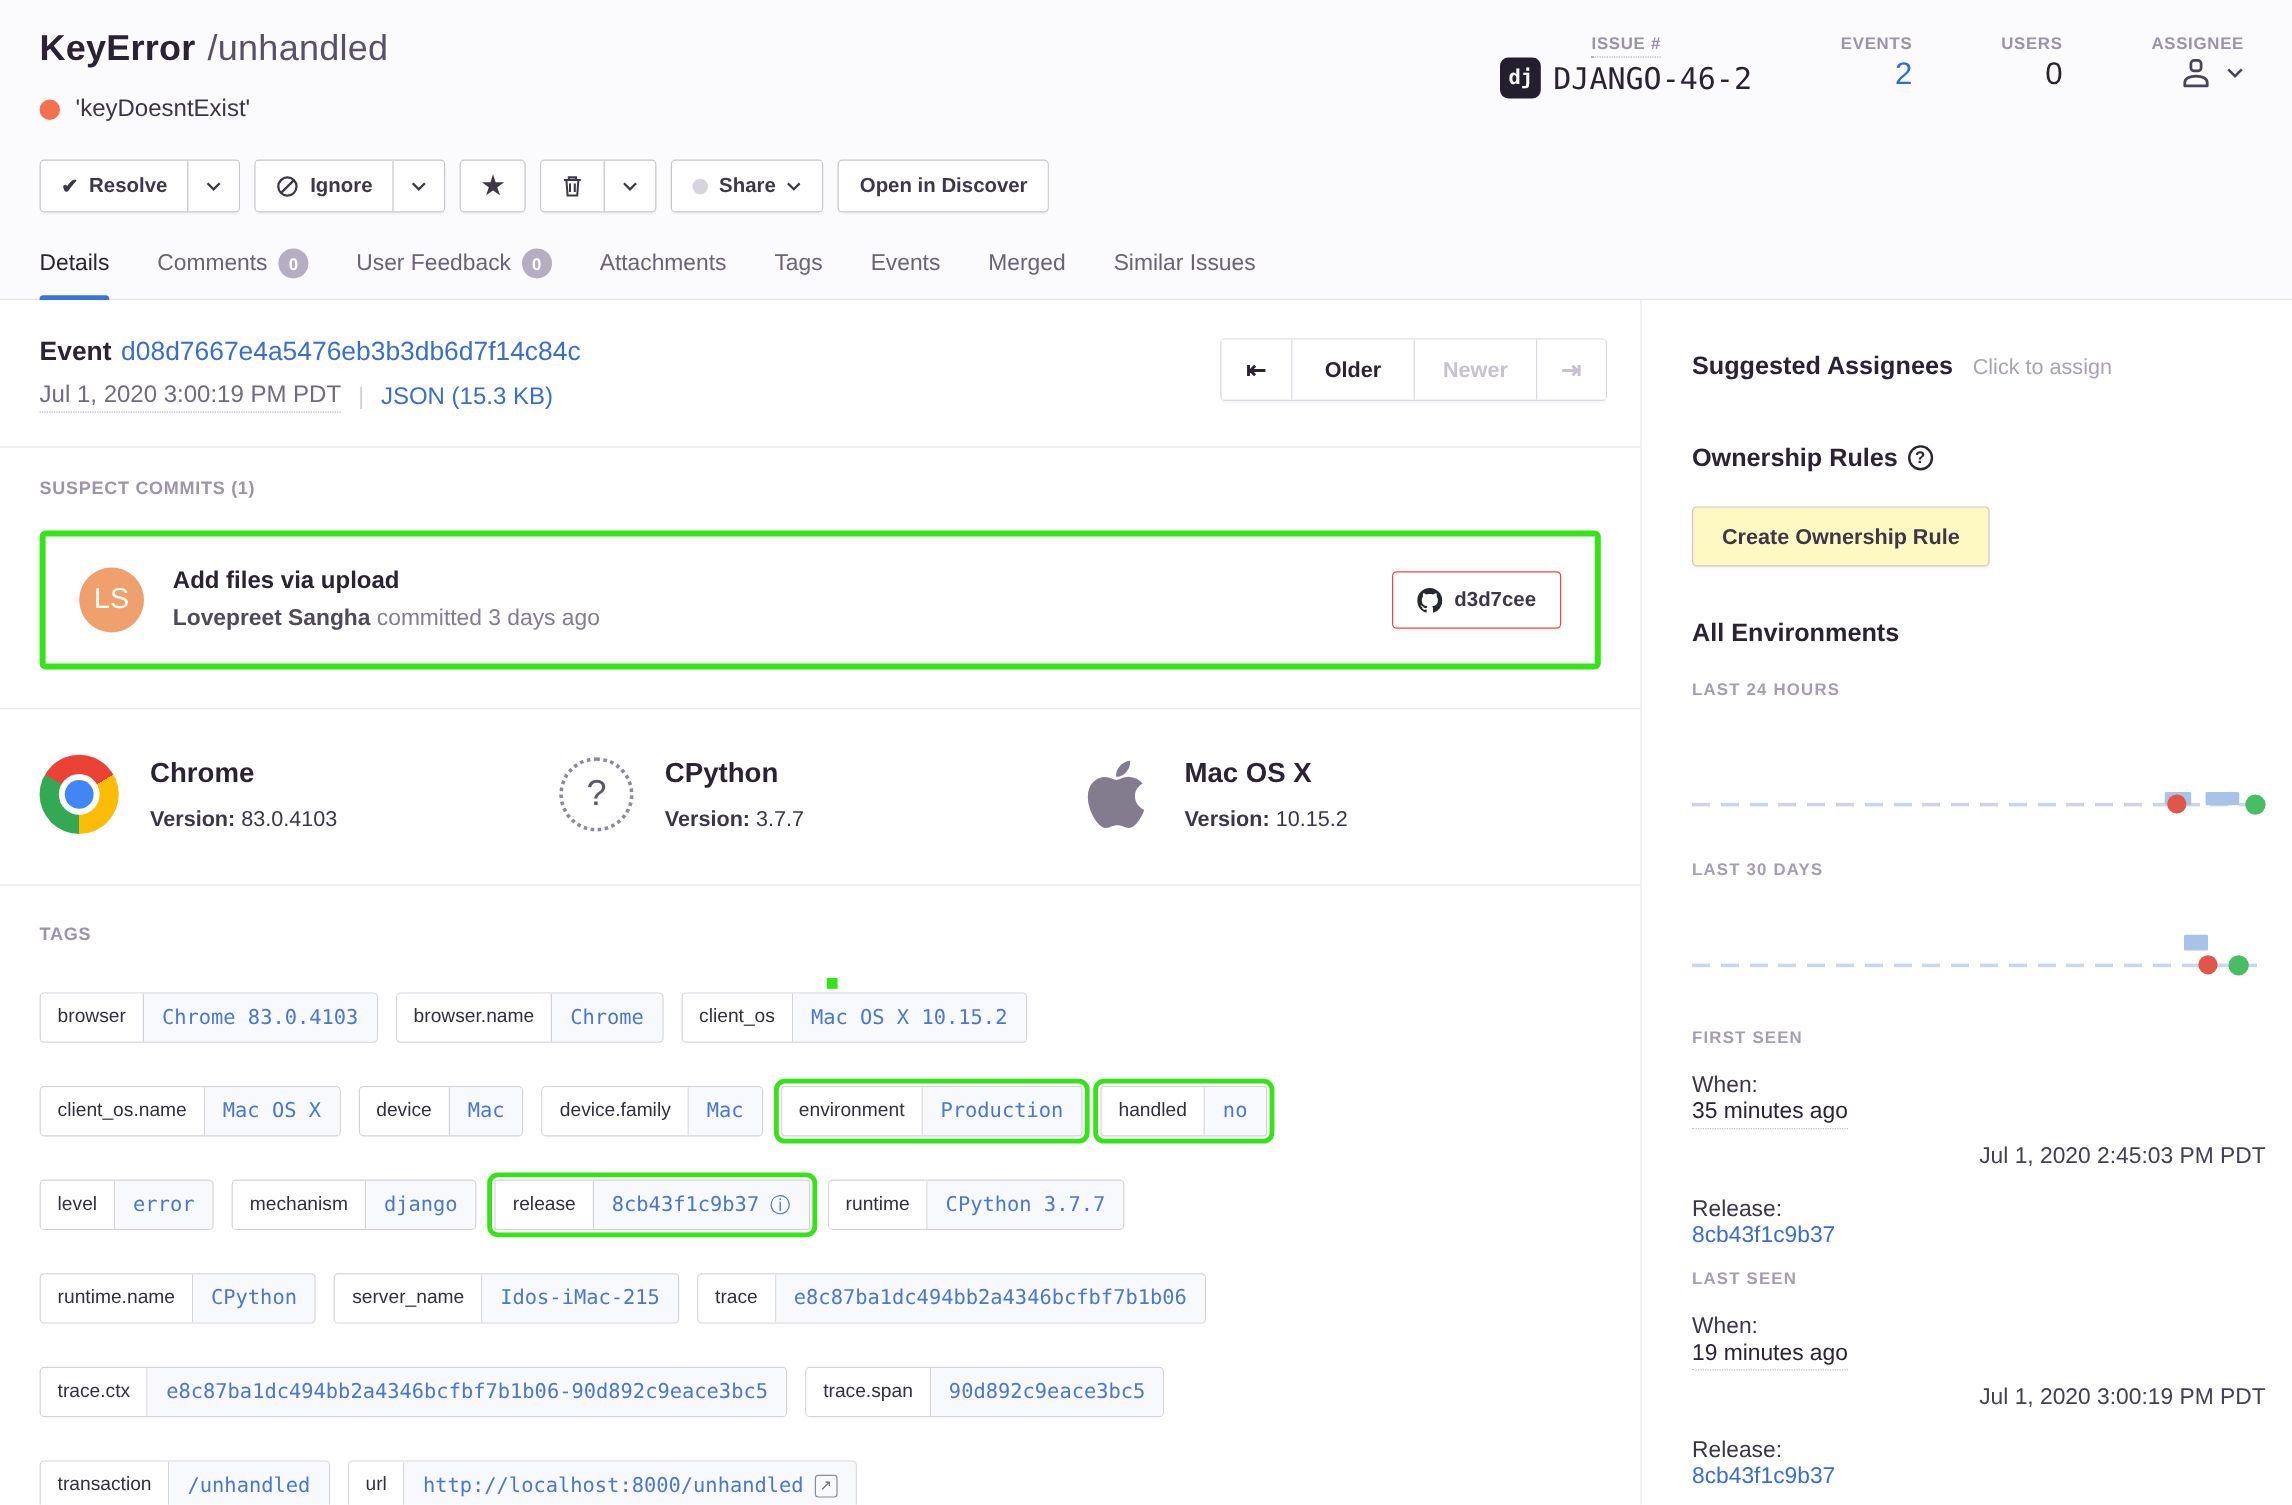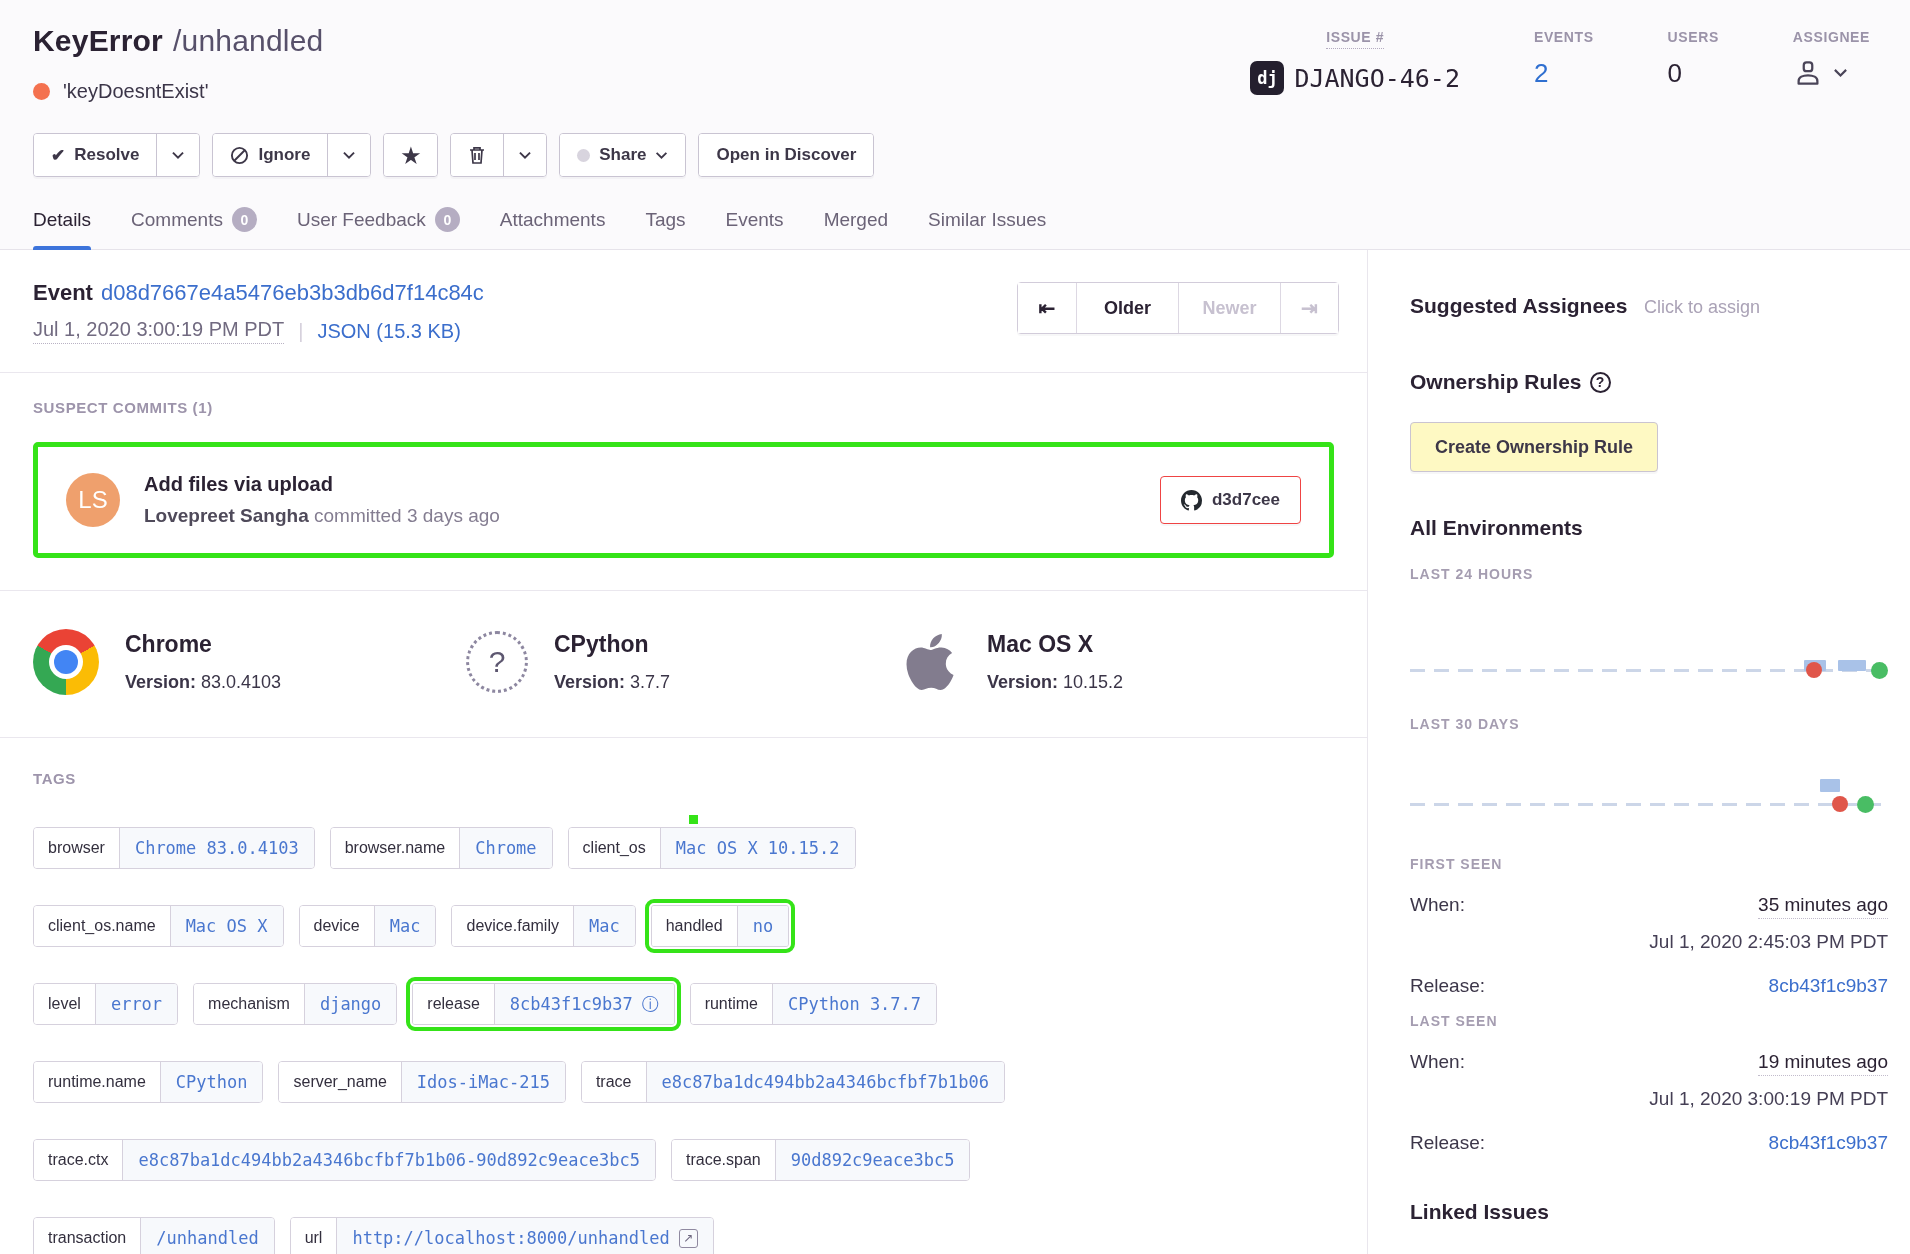--- a/index.html
+++ b/index.html
@@ -12,21 +12,21 @@
   .issue-header { background:#fbfafc; }
   .header-top { display:flex; justify-content:space-between; padding:24px 40px 0 33px; }
   .page-title { font-size:30px; font-weight:700; color:#2b2233; letter-spacing:.2px; }
   .page-title .subtitle { font-weight:400; color:#57506a; margin-left:10px; }
   .culprit { display:flex; align-items:center; gap:13px; margin-top:22px; font-size:20px; color:#3b3548; }
   .level-dot { width:17px; height:17px; border-radius:50%; background:#f4714f; }
   .stats { display:flex; gap:74px; padding-top:4px; }
   .stat { text-align:center; }
   .stat-label { font-size:14px; font-weight:700; color:#9b93a9; letter-spacing:.6px; }
   .stat-label.dotted { border-bottom:1px dotted #b3abc0; display:inline-block; padding-bottom:3px; }
-  .stat-value { margin-top:12px; font-size:26px; color:#2b2233; display:flex; align-items:center; justify-content:flex-start; gap:10px; }
+  .stat-value { font-size:26px; color:#2b2233; display:flex; align-items:center; justify-content:flex-end; gap:10px; }
   .stat-value.mono { font-family:"DejaVu Sans Mono", monospace; font-size:25px; }
   .stat-value.blue { color:#2f6fd0; }
   .dj-badge { width:34px; height:34px; border-radius:7px; background:#241f2e; color:#fff;
     font-family:"DejaVu Sans Mono", monospace; font-weight:700; font-size:17px;
     display:flex; align-items:center; justify-content:center; }
   .assignee-value svg { display:block; }
   
   .toolbar { display:flex; gap:12px; padding:0 33px; margin-top:30px; }
   .btn-group { display:flex; border:1px solid #c9c4d2; border-radius:4px; background:#fff;
     box-shadow:0 2px 0 rgba(50,40,70,.04); overflow:hidden; }
@@ -123,21 +123,21 @@
   .all-env { margin-bottom:26px; }
   .side-label { font-size:14px; font-weight:700; letter-spacing:1px; color:#a59db1; }
   .spark { position:relative; height:84px; margin-bottom:34px; }
   .spark-line { position:absolute; left:0; right:0; bottom:10px; height:3px;
     background:repeating-linear-gradient(90deg, #ccd6e8 0 15px, transparent 15px 24px); }
   .spark-bar { position:absolute; background:#a9c2e8; border-radius:1px; }
   .spark-dot { position:absolute; border-radius:50%; }
   .dot-red { background:#e0564a; width:16px; height:16px; bottom:4px; }
   .dot-green { background:#49bd64; width:17px; height:17px; bottom:3px; }
   .seen-block { margin-bottom:16px; }
-  .seen-row { display:flex; justify-content:space-between; align-items:baseline; margin-top:22px; font-size:19px; }
+  .seen-row { display:flex; justify-content:space-between; align-items:baseline; margin-top:22px; font-size:19px;flex-direction:column; }
   .seen-key { color:#3c3649; }
   .seen-rel { color:#2b2233; border-bottom:1px dotted #c2bccc; padding-bottom:2px; }
   .seen-abs { text-align:right; margin-top:12px; font-size:19px; color:#453f55; }
   .release-link { color:#3b6ecc; }
   .linked-issues { margin-top:46px; }
 </style>
 </head>
 <body>
 
 <div class="page">
@@ -404,20 +404,27 @@
             </span>
 
             <span class="tag-pill">
               <span class="tag-key">device.family</span>
               <span class="tag-value">
                 <span>Mac</span>
 
               </span>
             </span>
 
+            <span class="tag-pill highlighted">
+              <span class="tag-key">environment</span>
+              <span class="tag-value">
+                <span>Production</span>
+
+              </span>
+            </span>
 
             <span class="tag-pill highlighted">
               <span class="tag-key">handled</span>
               <span class="tag-value">
                 <span>no</span>
 
               </span>
             </span>
           <span class="flex-break"></span>
             <span class="tag-pill">

